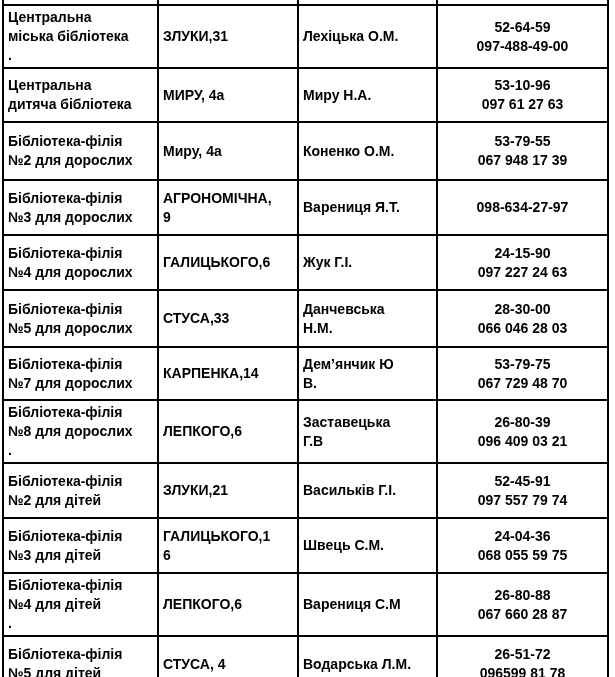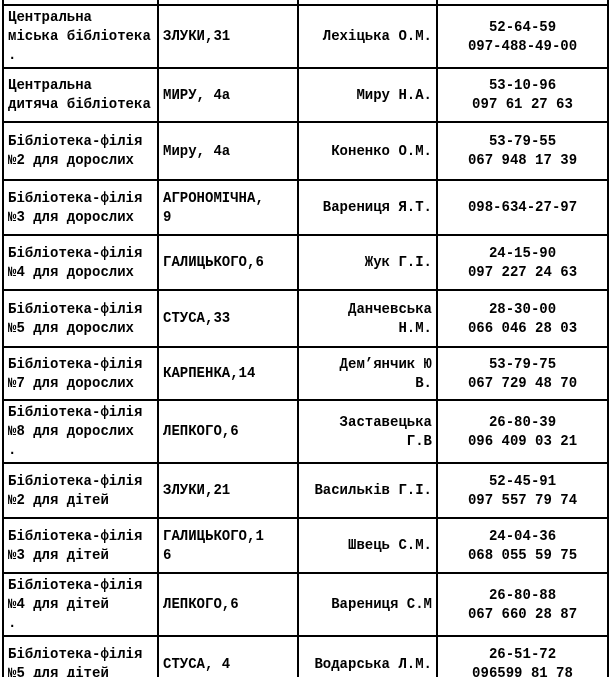--- a/index.html
+++ b/index.html
@@ -6,21 +6,21 @@
     margin: 0;
     padding: 0;
     background: #ffffff;
   }
   #page {
     position: relative;
     width: 615px;
     height: 677px;
     overflow: hidden;
     background: #ffffff;
-    font-family: Liberation Mono, monospace;
+    font-family: Liberation Sans, sans-serif;
     color: #000000;
   }
   table.lib-table {
     position: absolute;
     left: 2px;
     top: -6px;
     border-collapse: collapse;
     table-layout: fixed;
   }
   table.lib-table td {
@@ -39,21 +39,21 @@
     padding-left: 6px;
     padding-top: 3px;
     font-size: 14px;
   }
   td.c-address {
     text-align: left;
     padding-left: 6px;
     font-size: 15px;
   }
   td.c-contact {
-    text-align: right;
+    text-align: left;
     font-size: 15px;
   }
   td.c-phones {
     text-align: center;
     font-size: 15px;
     border-radius: 24px;
   }
   tr.partial td {
     padding: 0;
   }

